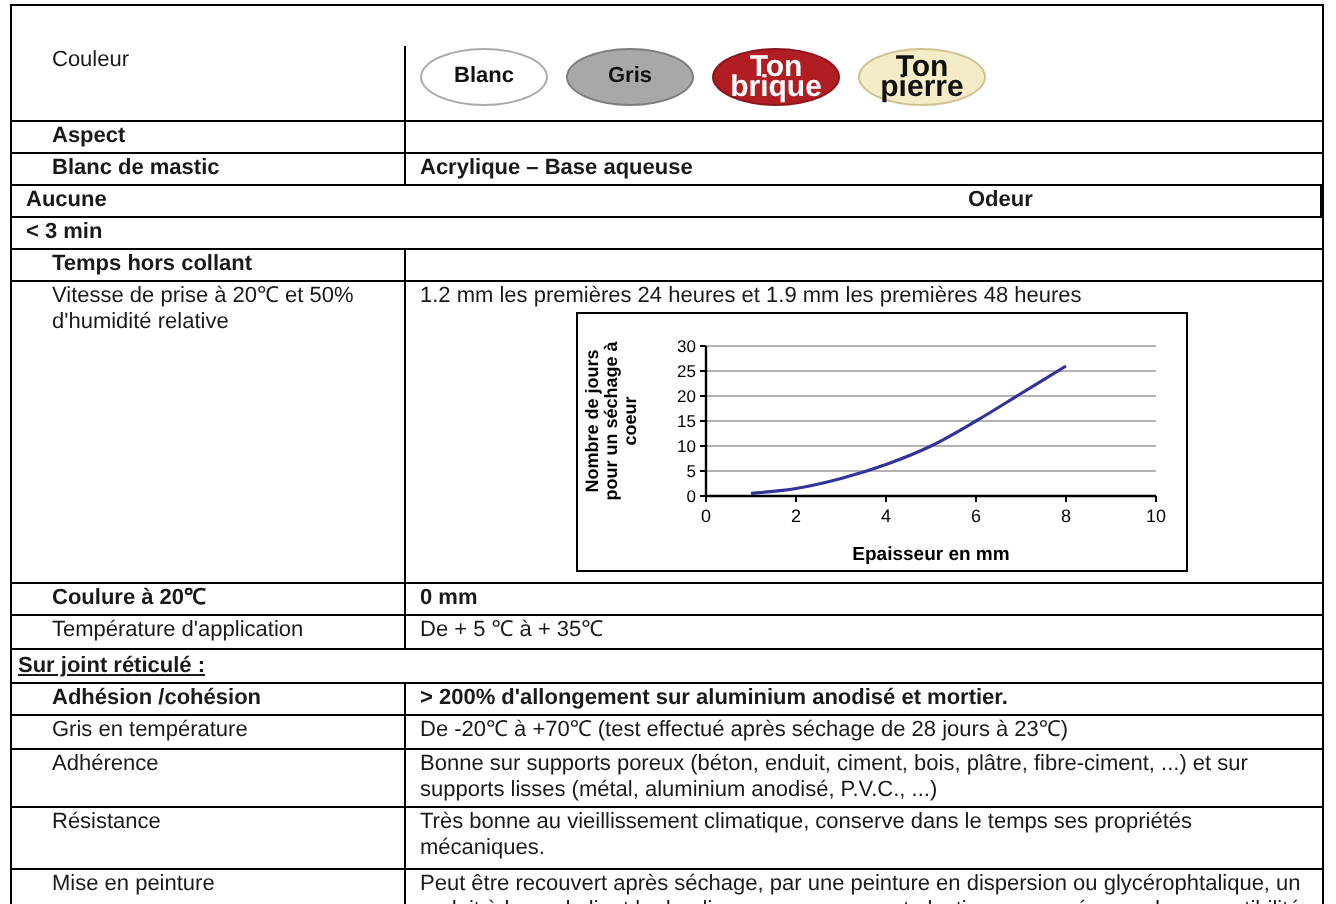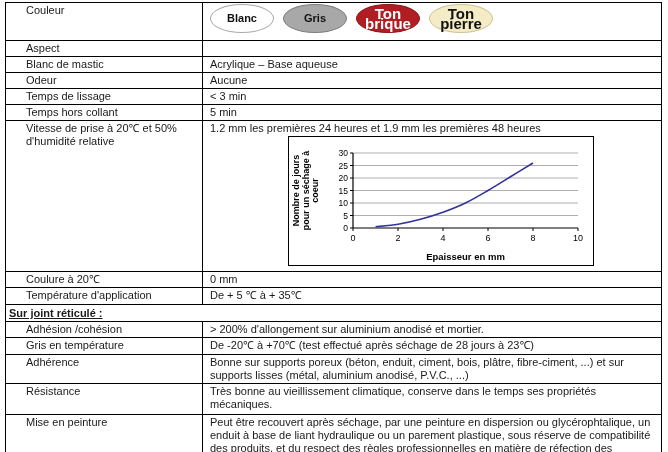--- a/index.html
+++ b/index.html
@@ -11,22 +11,22 @@
     position:absolute;left:5px;top:2px;width:657px;box-sizing:border-box;
     border:1.5px solid #000;border-bottom:none;background:#fff;
   }
   .row{display:flex;border-bottom:1px solid #000;}
   .cell{box-sizing:border-box;}
   .cell.label{
     width:197px;flex:0 0 197px;border-right:1px solid #000;
     padding:1px 4px 1px 20px;
   }
   .cell.value{flex:1;padding:1px 6px 1px 7px;}
-  .r-couleur{min-height:37px;}
-  .r-simple{min-height:15px;}
+  .r-couleur{min-height:37px;margin-top:20px;}
+  .r-simple{min-height:15px;font-weight:bold;}
   .r-temp{min-height:16px;justify-content:flex-end;}
   .r-vitesse{min-height:147px;}
   .r-section{min-height:16px;}
   .r-resistance{min-height:30px;}
   .r-adherence{min-height:27px;}
   .r-mise{min-height:52px;}
   .section-title{
     font-weight:bold;text-decoration:underline;padding:2px 4px 1px 3px;
   }
   
@@ -74,32 +74,30 @@
   <div class="row r-simple">
     <div class="cell label">Aspect</div>
   </div>
 
   <div class="row r-simple">
     <div class="cell label">Blanc de mastic</div>
     <div class="cell value">Acrylique – Base aqueuse</div>
   </div>
 
   <div class="row r-simple">
+    <div class="cell value">Aucune</div>
     <div class="cell label">Odeur</div>
-    <div class="cell value">Aucune</div>
   </div>
 
   <div class="row r-simple">
-    <div class="cell label">Temps de lissage</div>
     <div class="cell value">&lt; 3 min</div>
   </div>
 
   <div class="row r-simple">
     <div class="cell label">Temps hors collant</div>
-    <div class="cell value">5 min</div>
   </div>
 
   <div class="row r-vitesse">
     <div class="cell label">Vitesse de prise à 20℃ et 50% d'humidité relative</div>
     <div class="cell value">
       <div>1.2 mm les premières 24 heures et 1.9 mm les premières 48 heures</div>
       <div class="chartbox">
         <svg id="chart-svg" viewBox="0 0 304 128">
             <line x1="61" y1="91" x2="64" y2="91" stroke="#000000" stroke-width="1"></line>
             <text x="59" y="94" text-anchor="end" font-size="8.5">0</text>

